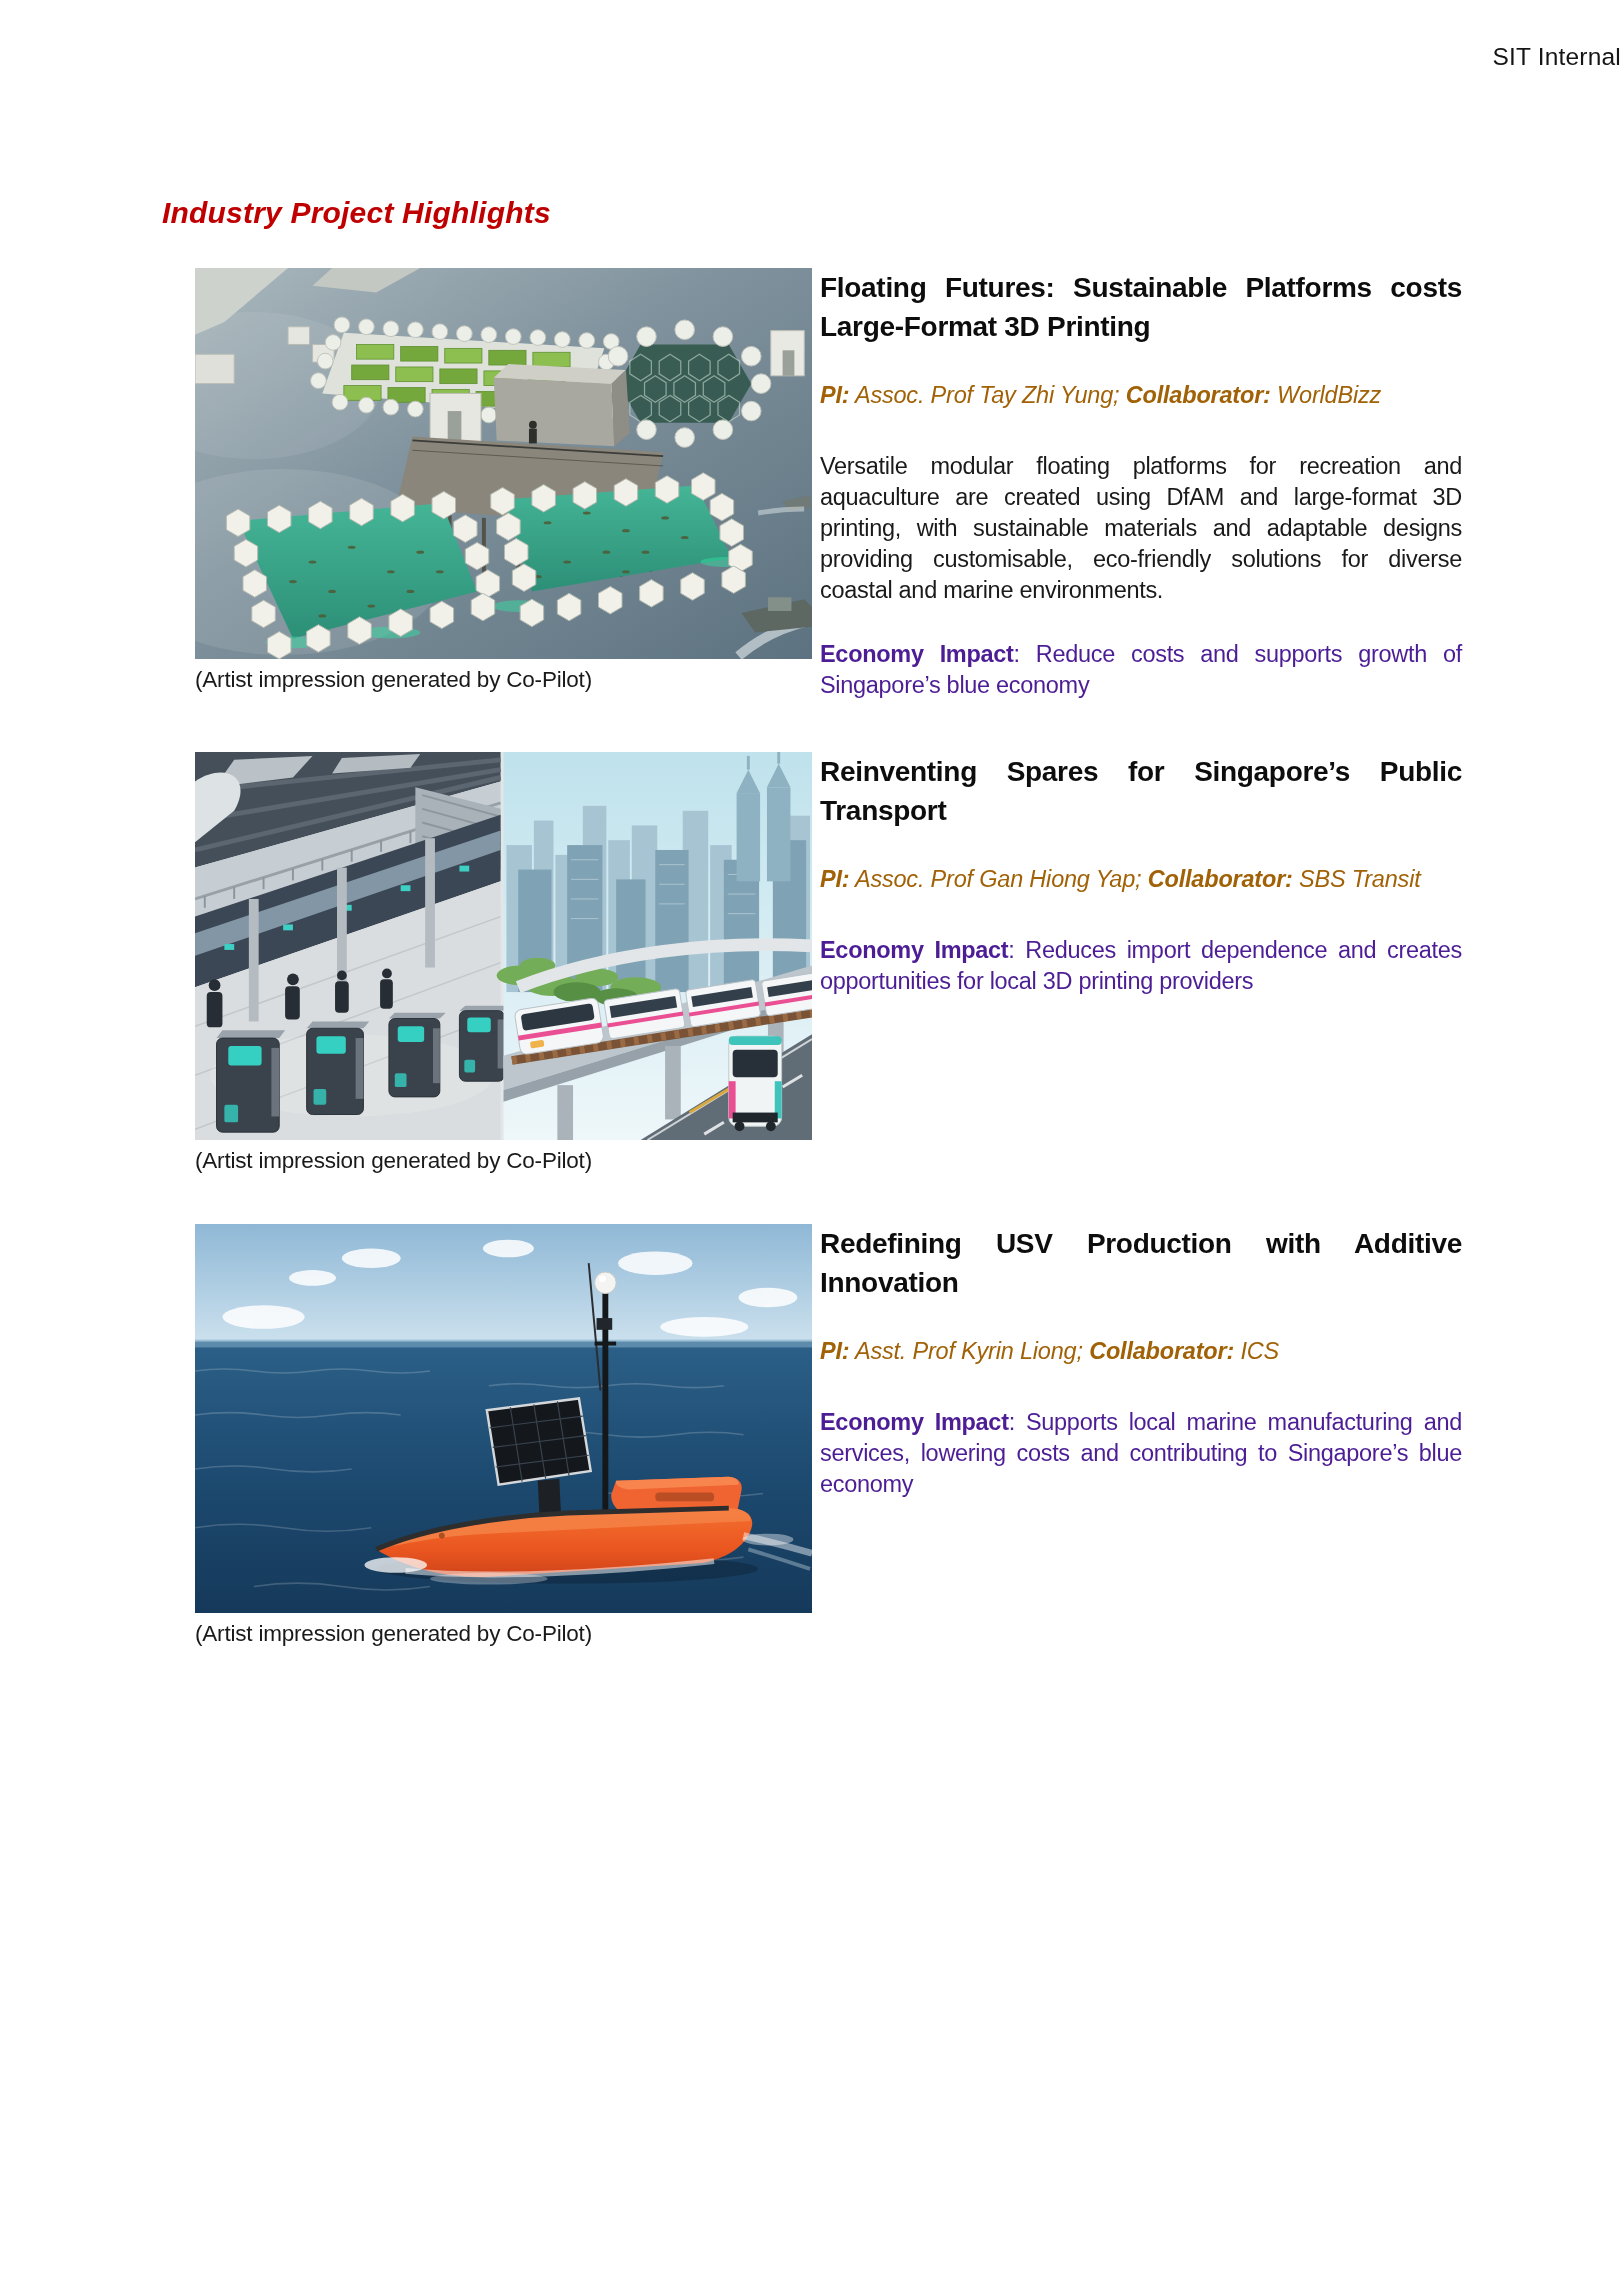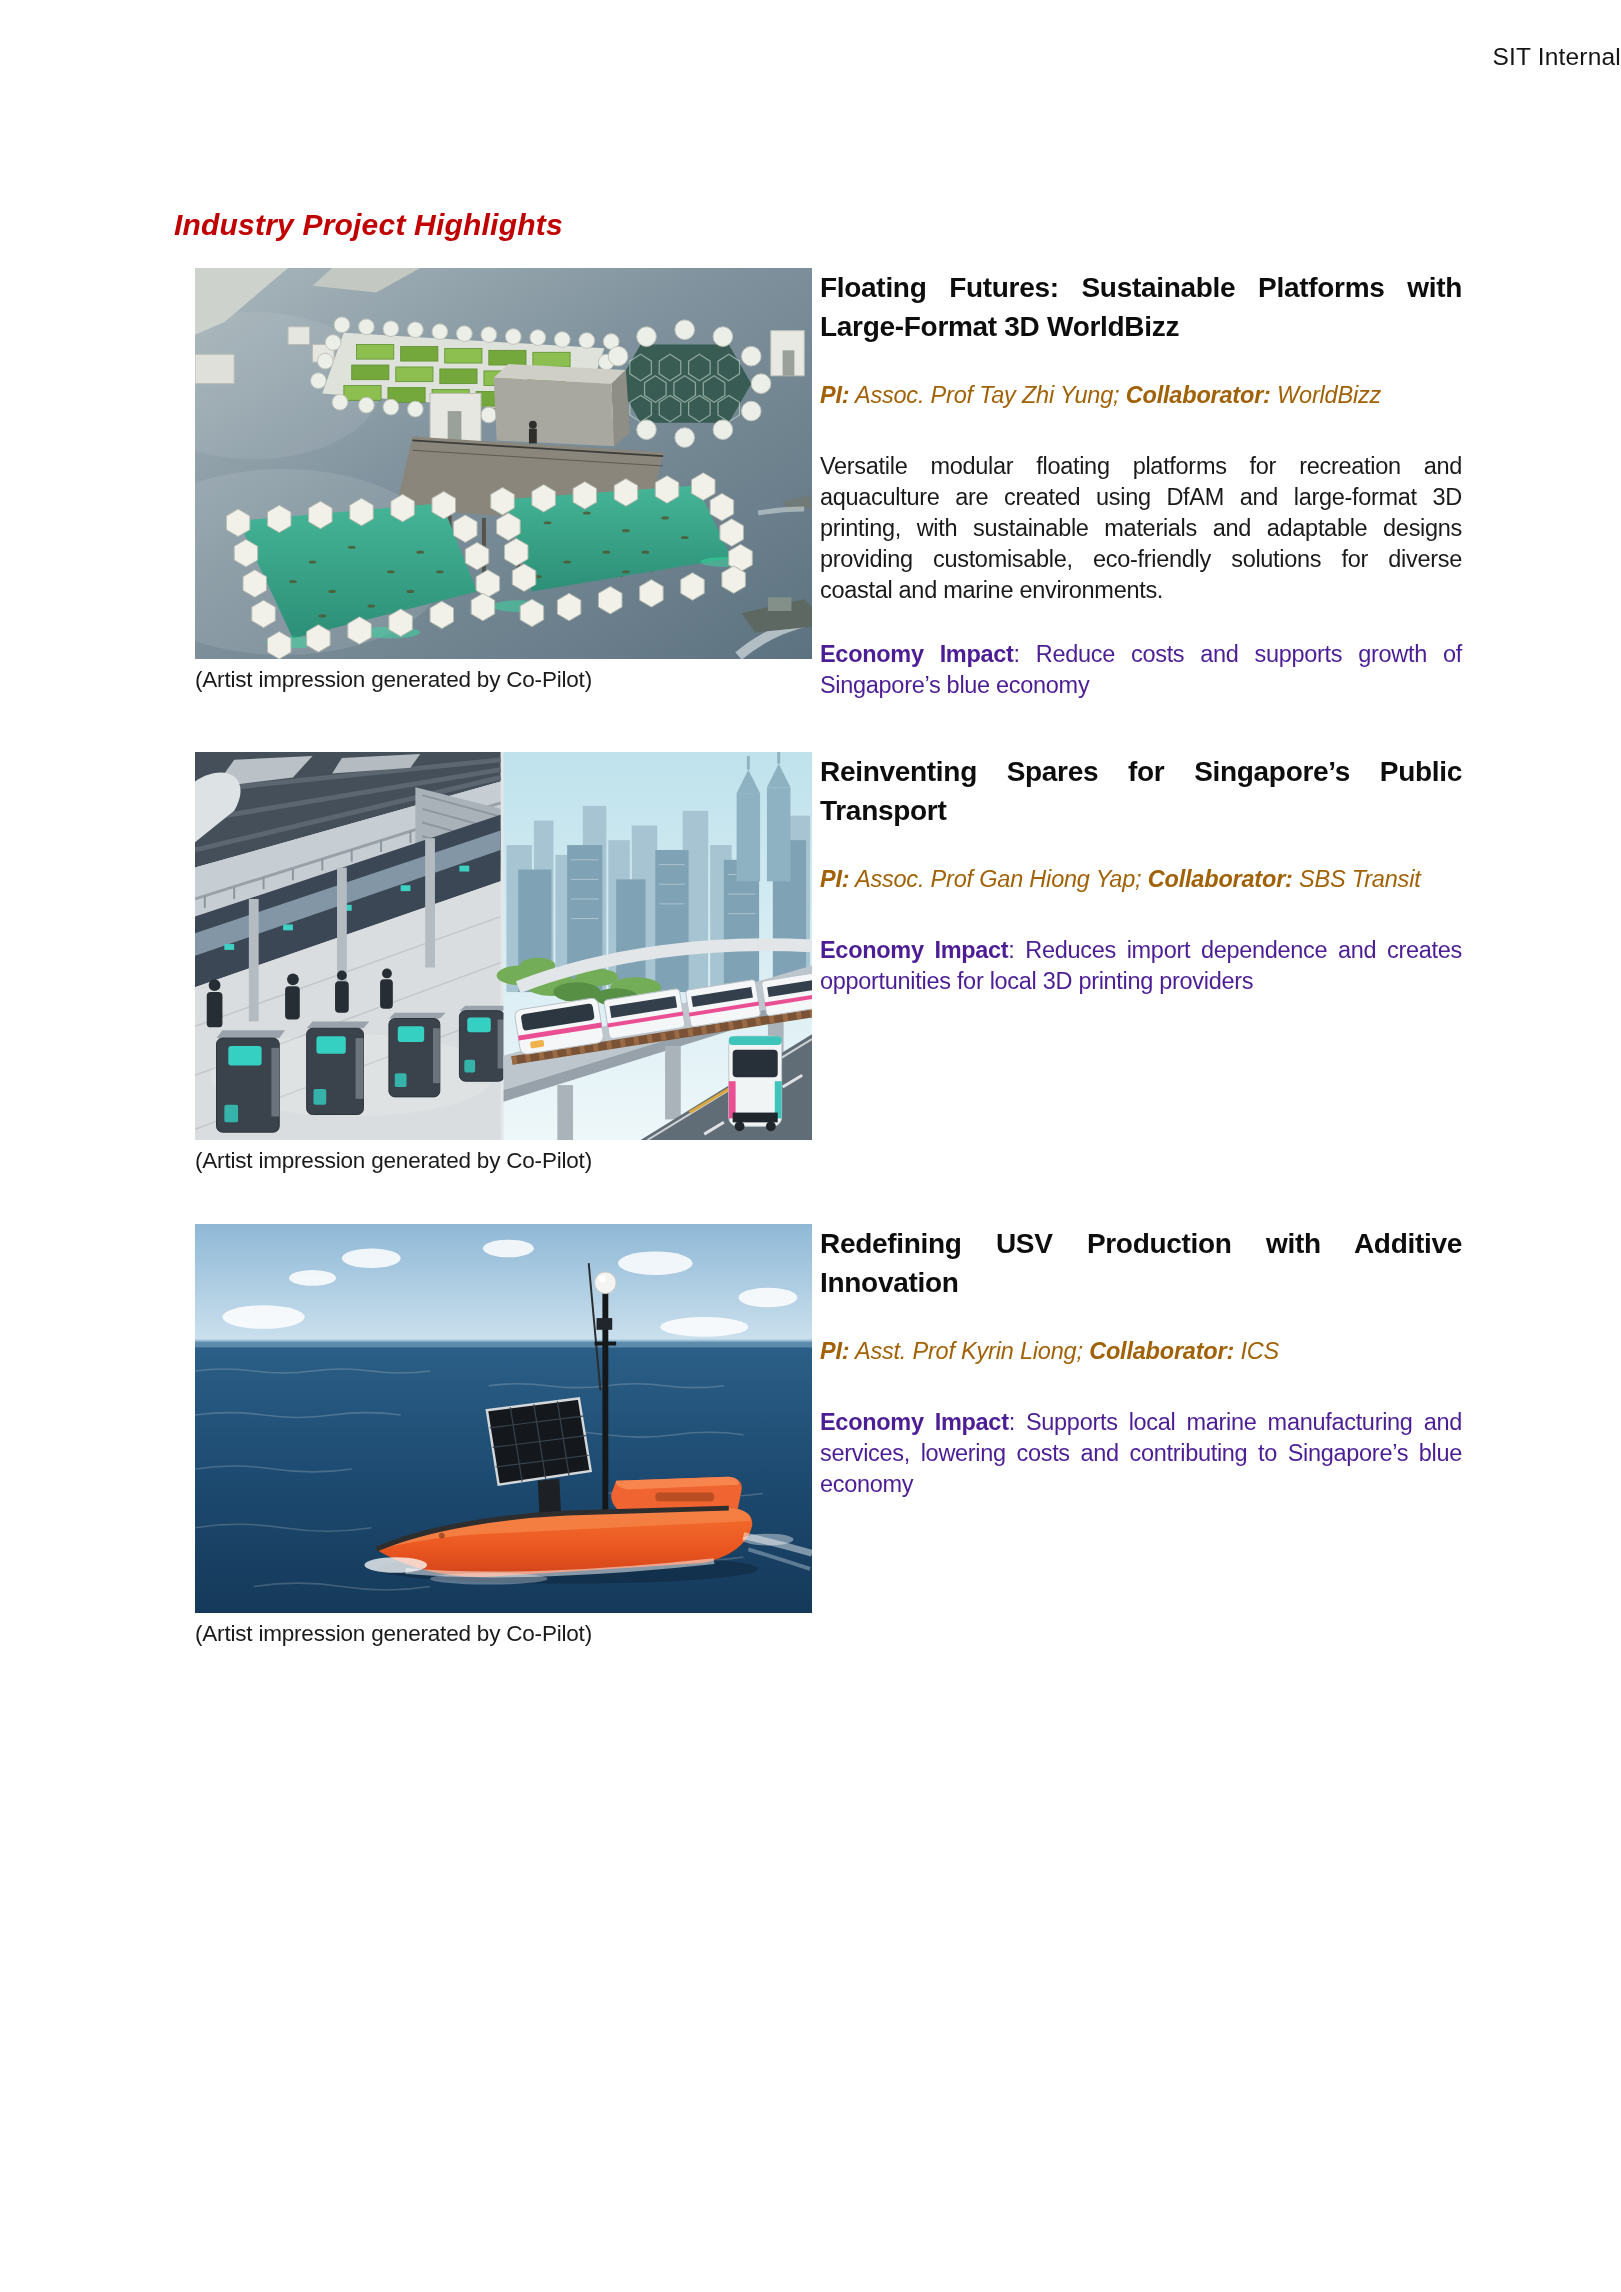--- a/index.html
+++ b/index.html
@@ -5,21 +5,21 @@
   html,body{margin:0;padding:0;background:#ffffff;}
   .page{
     position:relative;width:1621px;height:2293px;background:#ffffff;
     font-family:"Liberation Sans", sans-serif;color:#1a1a1a;overflow:hidden;
   }
   .doc-header{
     position:absolute;top:43px;left:0;width:100%;text-align:right;
     font-size:24.5px;color:#151515;letter-spacing:0.2px;
   }
   .section-heading{
-    position:absolute;top:196px;left:162px;margin:12px;
+    position:absolute;top:196px;left:162px;margin:0;
     font-size:30px;font-weight:bold;font-style:italic;color:#C00000;letter-spacing:0.2px;
   }
   .project{position:absolute;left:160px;width:1303px;}
   .project.s1{top:268px;}
   .project.s2{top:752px;}
   .project.s3{top:1224px;}
   .media{position:absolute;left:0;top:0;width:617px;margin:0;padding-left:35px;}
   .artwork{width:617px;overflow:hidden;background:#e8e8e8;}
   .artwork svg{display:block;}
   .caption{
@@ -258,21 +258,21 @@
             <polygon points="558,352 622,338 630,346 630,366 572,372" fill="#5d6862"></polygon>
             <rect x="585" y="336" width="24" height="14" fill="#83908a"></rect>
             <polygon points="600,238 628,232 630,244 606,248" fill="#707a76"></polygon>
             <path d="M575,250 Q600,246 622,246" stroke="#dfe7e9" stroke-width="5" opacity="0.5" fill="none"></path>
           </g>
         </svg>
       </div>
       <figcaption class="caption">(Artist impression generated by Co-Pilot)</figcaption>
     </figure>
     <div class="content">
-      <h2>Floating Futures: Sustainable Platforms with Large-Format 3D WorldBizz</h2>
+      <h2>Floating Futures: Sustainable Platforms costs Large-Format 3D Printing</h2>
       <p class="pi-line"><span class="bi">PI:</span> <span>Assoc. Prof Tay Zhi Yung;</span> <span class="bi">Collaborator:</span> <span>WorldBizz</span></p>
       <p class="desc">Versatile modular floating platforms for recreation and aquaculture are created using DfAM and large-format 3D printing, with sustainable materials and adaptable designs providing customisable, eco-friendly solutions for diverse coastal and marine environments.</p>
       <p class="impact"><span class="lbl">Economy Impact</span><span>: Reduce costs and supports growth of Singapore’s blue economy</span></p>
     </div>
   </section>
 
   <section class="project s2">
     <figure class="media">
       <div class="artwork" style="height:388px">
         <svg width="617" height="388" viewBox="0 0 630 396" preserveAspectRatio="none">

